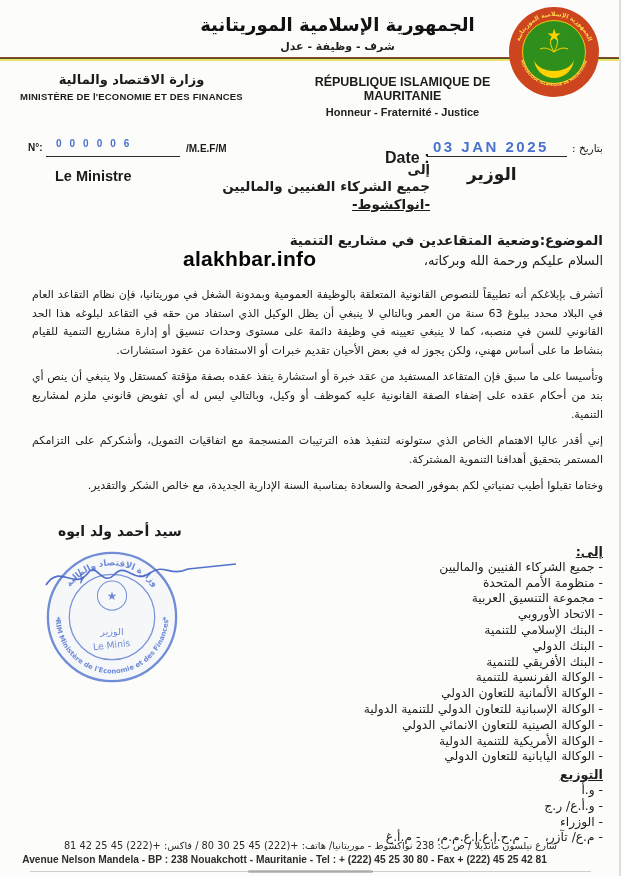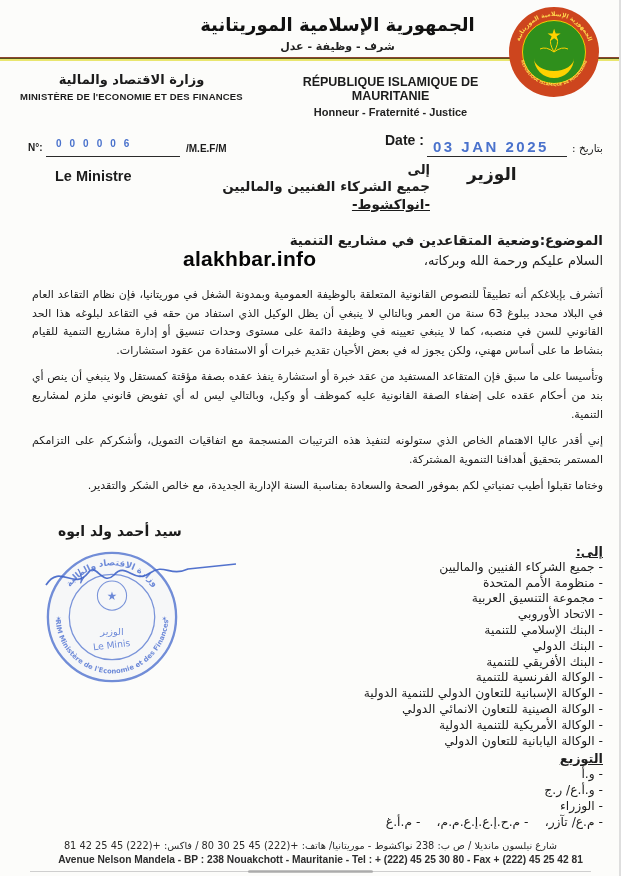--- a/index.html
+++ b/index.html
@@ -9,31 +9,31 @@
   .lat{font-family:"Liberation Sans","DejaVu Sans",sans-serif;}
 
   
   .callig{top:14px;left:195px;width:285px;text-align:center;font-weight:700;font-size:18px;line-height:22px;color:#111;}
   .motto-ar{top:40px;left:195px;width:285px;text-align:center;font-size:11px;font-weight:700;color:#222;}
   .rule{top:57px;left:0;width:621px;height:4px;
         background:linear-gradient(to bottom,#8e4631 0 28%,#56511d 28% 62%,#e9e66e 62% 100%);}
   .ministry{top:72px;left:14px;width:235px;text-align:center;}
   .ministry .ar{font-size:13px;font-weight:700;}
   .ministry .fr{font-size:9.5px;font-weight:700;margin-top:4px;letter-spacing:.2px;}
-  .republic{top:75px;left:268px;width:245px;text-align:center;}
+  .republic{top:75px;left:280px;width:245px;text-align:center;}
   .republic .fr1{font-size:12.5px;font-weight:700;}
   .republic .fr2{font-size:11px;font-weight:700;margin-top:3px;color:#222;}
   .seal{top:6px;left:508px;}
 
   
   .no-label{top:142px;left:28px;font-size:10px;font-weight:700;}
   .no-line{top:156px;left:46px;width:134px;border-bottom:1.3px solid #2a2a2a;}
   .no-value{top:138px;left:56px;font-size:10px;font-weight:700;color:#4a72cc;letter-spacing:8px;}
   .no-suffix{top:143px;left:186px;font-size:10px;font-weight:700;}
-  .date-label{top:132px;left:385px;font-size:14px;font-weight:700;}
+  .date-label{top:149px;left:385px;font-size:16px;font-weight:700;}
   .date-line{top:156px;left:427px;width:140px;border-bottom:1.3px solid #2a2a2a;}
   .date-value{top:138px;left:433px;font-size:15px;font-weight:700;color:#4a72cc;letter-spacing:2.5px;}
   .date-ar{top:142px;left:572px;font-size:10.5px;}
 
   
   .le-ministre{top:168px;left:55px;font-size:14.5px;font-weight:700;}
   .alwazir{top:164px;left:467px;font-size:17px;font-weight:700;}
   .addressee{top:162px;left:205px;width:225px;direction:rtl;}
   .addressee .to{font-size:13px;font-weight:700;}
   .addressee .nm{font-size:13.5px;font-weight:700;margin-top:1px;}
@@ -53,21 +53,21 @@
   .stamp{top:549px;left:44px;}
   .scribble{top:551px;left:38px;}
 
   
   .rcpts{top:544px;right:18px;width:330px;direction:rtl;text-align:right;font-size:12.3px;line-height:15.8px;color:#1d1d1d;}
   .rcpts .hd{font-weight:700;text-decoration:underline;font-size:12.8px;}
   .dist-hd{font-weight:700;text-decoration:underline;font-size:12.8px;margin-top:2px;}
 
   
   .foot-ar{top:840px;left:0;width:621px;text-align:center;direction:rtl;font-size:9.8px;color:#2a2a2a;}
-  .foot-fr{top:854px;left:0;width:569px;text-align:center;font-size:10.2px;font-weight:700;color:#2d2d2d;margin-left:36px;}
+  .foot-fr{top:854px;left:0;width:569px;text-align:center;font-size:10.2px;font-weight:700;color:#2d2d2d;}
   .foot-rule{top:871px;left:30px;width:561px;border-bottom:1px solid #cfcfcf;}
   .smudge{top:870px;left:248px;width:125px;height:3px;background:#8e8e8e;opacity:.55;border-radius:2px;}
   .edge{top:0;right:0;width:2px;height:876px;background:#dedede;}
 </style>
 </head>
 <body>
 
 <div class="page">
 
   <div class="abs callig" dir="rtl">الجمهورية الإسلامية الموريتانية</div>
@@ -164,20 +164,21 @@
   <div class="abs rcpts">
     <div class="hd">إلى:</div>
     <div>- جميع الشركاء الفنيين والماليين</div>
     <div>- منظومة الأمم المتحدة</div>
     <div>- مجموعة التنسيق العربية</div>
     <div>- الاتحاد الأوروبي</div>
     <div>- البنك الإسلامي للتنمية</div>
     <div>- البنك الدولي</div>
     <div>- البنك الأفريقي للتنمية</div>
     <div>- الوكالة الفرنسية للتنمية</div>
+    <div>- الوكالة الألمانية للتعاون الدولي</div>
     <div>- الوكالة الإسبانية للتعاون الدولي للتنمية الدولية</div>
     <div>- الوكالة الصينية للتعاون الانمائي الدولي</div>
     <div>- الوكالة الأمريكية للتنمية الدولية</div>
     <div>- الوكالة اليابانية للتعاون الدولي</div>
     <div class="dist-hd">التوزيع</div>
     <div>- و.أ</div>
     <div>- و.أ.ع/ ر.ج</div>
     <div>- الوزراء</div>
     <div>- م.ع/ تآزر،  - م.ح.إ.ع.إ.ع.م.م،  - م.أ.غ</div>
   </div>

